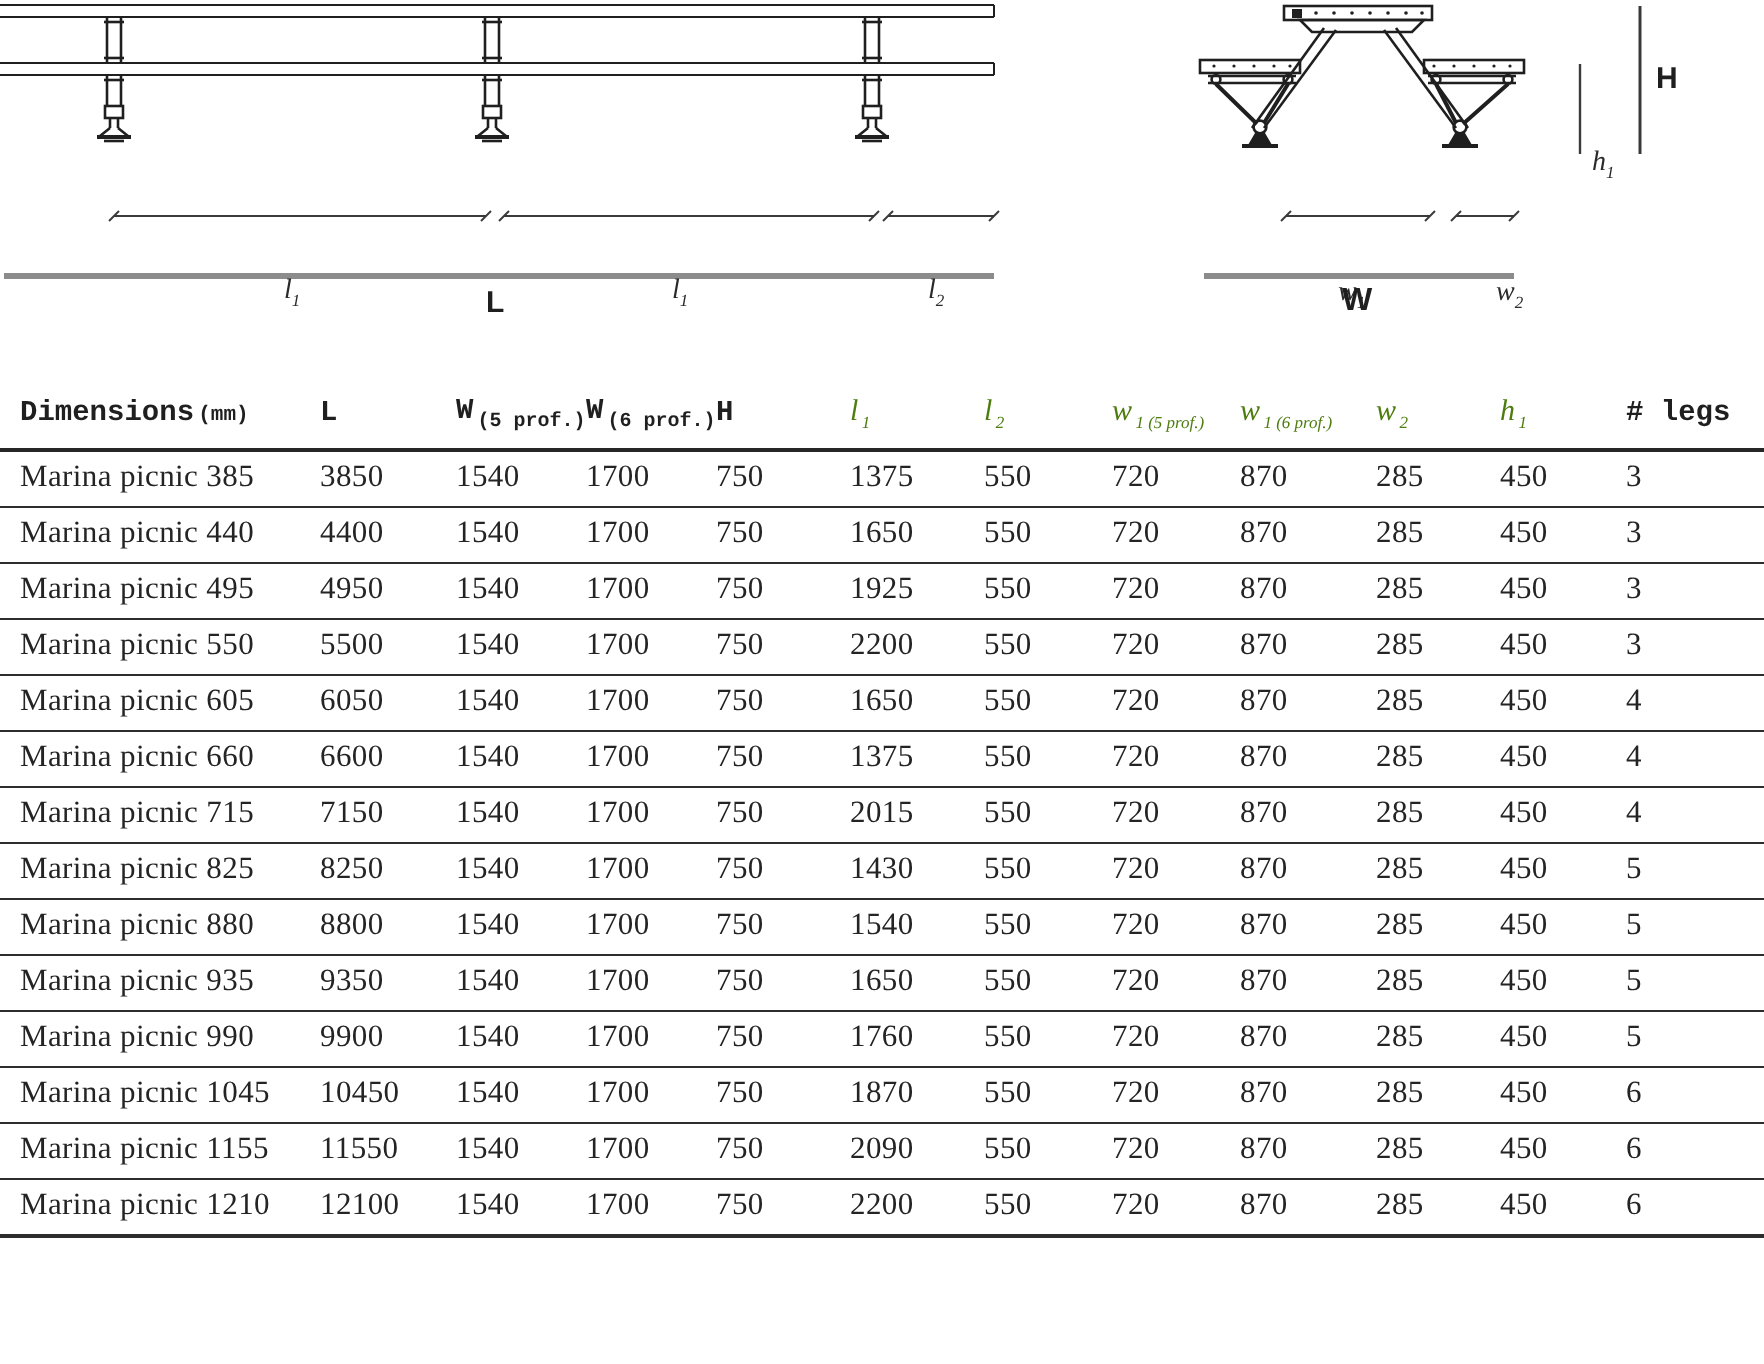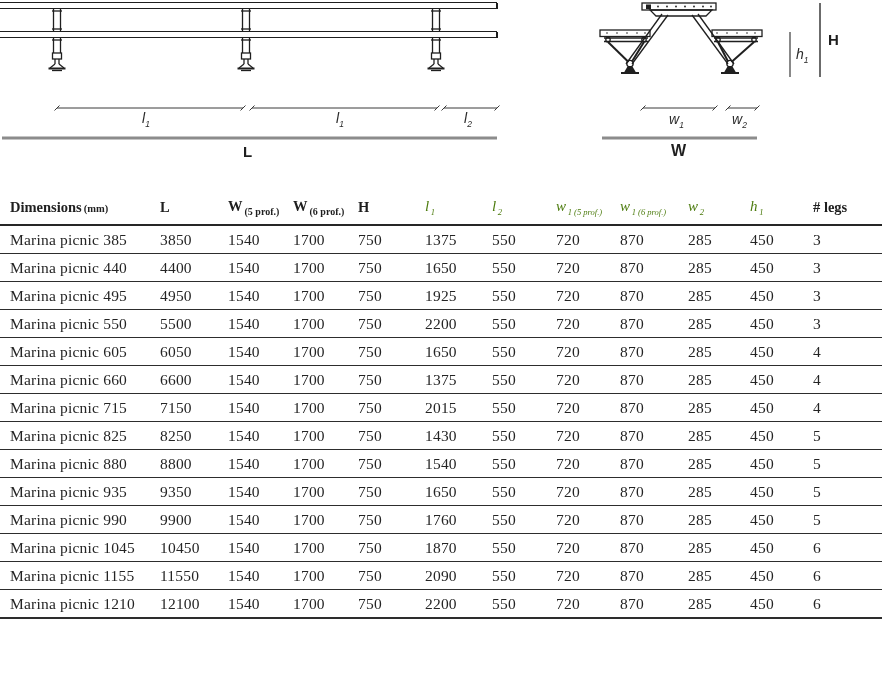--- a/index.html
+++ b/index.html
@@ -4,32 +4,32 @@
 <style>
   html,body { margin:0; padding:0; }
   body {
     width:882px; height:682px; position:relative; background:#ffffff;
     font-family:"Liberation Sans", sans-serif; overflow:hidden;
   }
   
   .diagram-section { position:absolute; top:0; left:0; width:882px; height:178px; }
   .diagram-section svg { position:absolute; top:0; left:0; }
   .diagram-label { position:absolute; color:#2a2a2a; white-space:nowrap; }
-  .dim-var { font-family:Liberation Sans, sans-serif; font-style:italic; font-size:14px; }
+  .dim-var { font-family:Liberation Serif, serif; font-style:italic; font-size:14px;margin-top:28px; }
   .dim-var sub { font-size:8.5px; font-style:italic; }
   .dim-cap { font-family:"Liberation Sans", sans-serif; font-weight:bold; font-size:15px; color:#1f1f1f; }
   .dim-cap-big { font-size:16px; }
   
   .spec-table {
     position:absolute; top:194px; left:0; width:882px;
     border-collapse:collapse; table-layout:fixed;
   }
   .spec-table th, .spec-table td { text-align:left; vertical-align:middle; overflow:hidden; }
   .spec-table thead th {
-    font-family:Liberation Serif, serif; font-weight:bold; font-size:14.5px; color:#1f1f1f;
+    font-family:Liberation Mono, monospace; font-weight:bold; font-size:14.5px; color:#1f1f1f;
     padding:4px 0 7px 0; border-bottom:2px solid #262626; white-space:nowrap;
   }
   .spec-table thead th sub { font-size:10px; font-weight:bold; }
   .spec-table thead th:first-child sub { vertical-align:baseline; font-size:10.5px; }
   
   .spec-table thead th:nth-child(n+6):nth-child(-n+11) {
     font-family:"Liberation Serif", serif; font-weight:normal; font-style:italic; font-size:15px; color:#4d7c0f;
   }
   .spec-table thead th:nth-child(n+6):nth-child(-n+11) sub {
     font-family:"Liberation Serif", serif; font-weight:normal; font-style:italic; font-size:8.5px;
@@ -163,21 +163,21 @@
   </svg>
 
   <span class="diagram-label dim-var" style="left:142px; top:110px;"><span>l</span><sub>1</sub></span>
   <span class="diagram-label dim-var" style="left:336px; top:110px;"><span>l</span><sub>1</sub></span>
   <span class="diagram-label dim-var" style="left:464px; top:110px;"><span>l</span><sub>2</sub></span>
   <span class="diagram-label dim-cap" style="left:243px; top:143px;">L</span>
 
   <span class="diagram-label dim-var" style="left:796px; top:46px;"><span>h</span><sub>1</sub></span>
   <span class="diagram-label dim-cap" style="left:828px; top:31px;">H</span>
   <span class="diagram-label dim-var" style="left:669px; top:111px;"><span>w</span><sub>1</sub></span>
-  <span class="diagram-label dim-var" style="left:732px; top:111px;"><span>w</span><sub>2</sub></span>
+  <span class="diagram-label dim-var" style="left:748px; top:111px;"><span>w</span><sub>2</sub></span>
   <span class="diagram-label dim-cap dim-cap-big" style="left:671px; top:142px;">W</span>
 </div>
 
 <table class="spec-table">
   <colgroup>
     <col style="width:160px">
       <col style="width:68px">
       <col style="width:65px">
       <col style="width:65px">
     <col style="width:67px">

